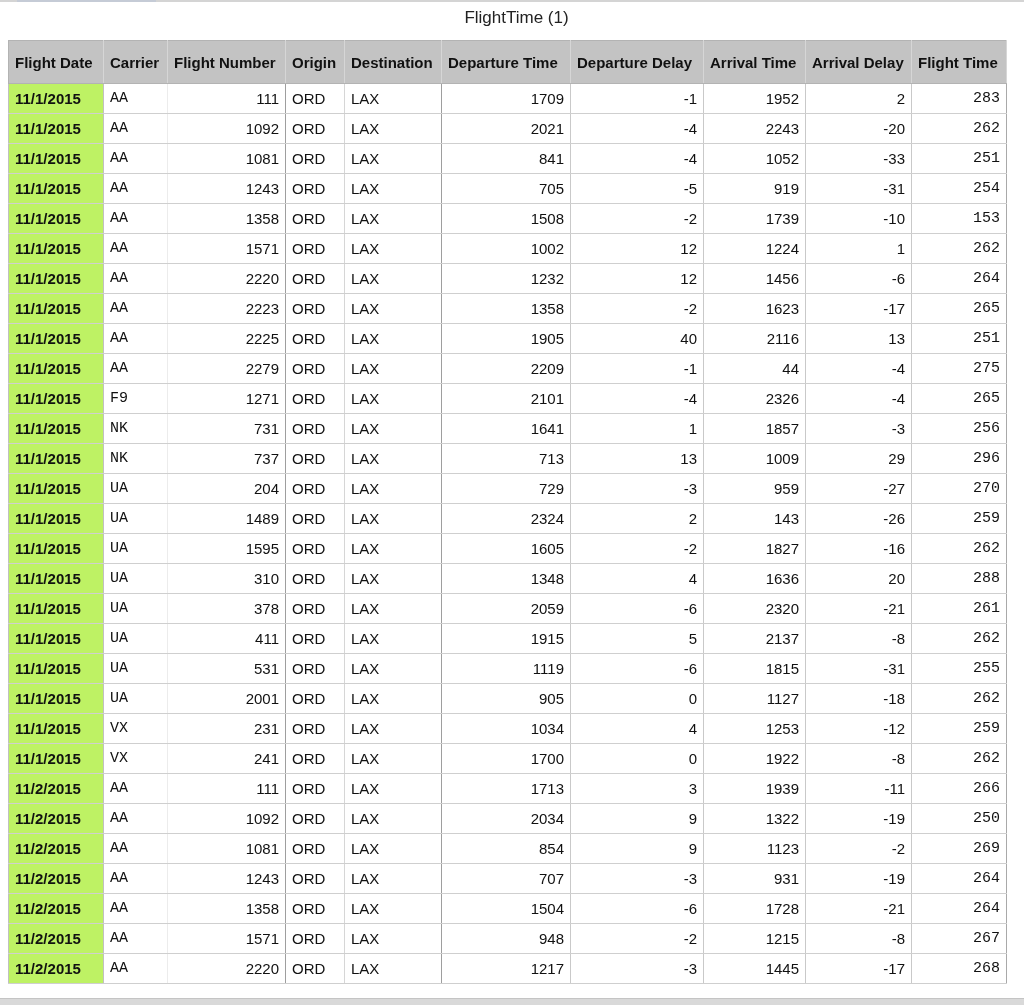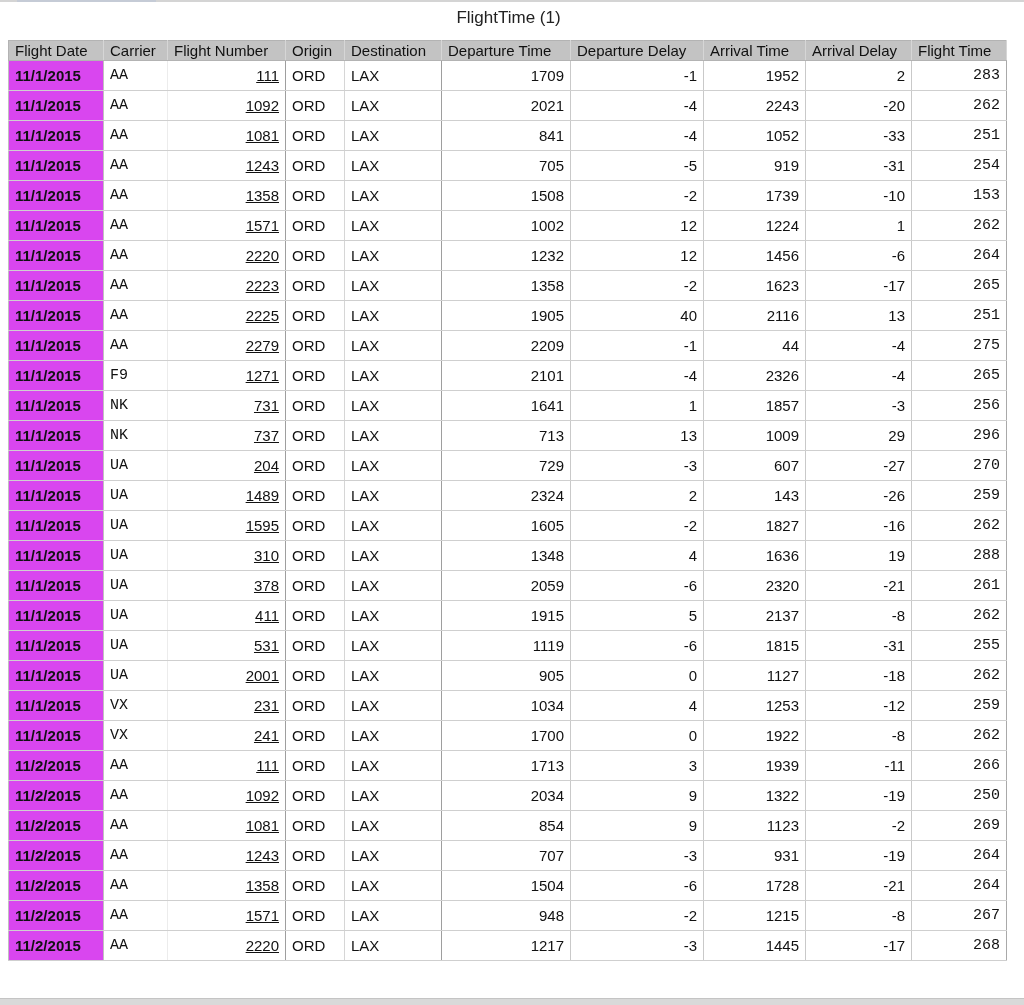--- a/index.html
+++ b/index.html
@@ -11,52 +11,52 @@
     position: relative;
   }
   .top-rule {
     position: absolute; left: 0; top: 0; width: 1024px; height: 2px;
     background: #d4d4d4;
   }
   .top-rule .tab-hint {
     position: absolute; left: 17px; top: 0; width: 139px; height: 2px; background: #c5cbd6;
   }
   .title {
-    position: absolute; left: 0; top: 8px; width: 1017px;
+    position: absolute; left: 8px; top: 8px; width: 1017px;
     text-align: center; font-size: 17px; color: #222;
   }
   table {
     position: absolute; left: 8px; top: 40px;
     border-collapse: collapse;
     table-layout: fixed;
     width: 998px;
     font-size: 15px;
   }
   th, td {
     height: 30px; padding: 0 6px; box-sizing: border-box;
     white-space: nowrap; overflow: hidden;
     border-right: 1px solid #c9c9c9;
     border-bottom: 1px solid #cfcfcf;
   }
   thead th {
-    background: #c3c3c3; font-weight: normal; text-align: left;
-    height: 20px; border-top: 1px solid #b3b3b3;
+    background: #c3c3c3; font-weight: bold; text-align: left;
+    height: 43px; border-top: 1px solid #b3b3b3;
     border-right: 1px solid #d6d6d6;
     border-bottom: 1px solid #b3b3b3;
     color: #111;
   }
   td.date {
-    background: #d946ef; font-weight: bold;
+    background: #bef264; font-weight: bold;
     border-left: 1px solid #c0c0c0;
     border-right: 1px solid #c0c0c0;
   }
   thead th:first-child { border-left: 1px solid #b3b3b3; }
   td.num { text-align: right; }
   td.txt { text-align: left; }
-  td.fnum { border-right: 1px solid #9e9e9e; text-decoration: underline; }
+  td.fnum { border-right: 1px solid #9e9e9e; }
   td.dest { border-right: 1px solid #9e9e9e; }
   td.origin { border-right: 1px solid #d6d6d6; }
   td.carrier { border-right: 1px solid #ececec; font-family: Liberation Mono, monospace; }
   tr td:last-child { border-right: 1px solid #a9a9a9; font-family: Liberation Mono, monospace; }
   .bottom-bar {
     position: absolute; left: 0; top: 998px; width: 1024px; height: 7px;
     background: #d9d9d9; border-top: 1px solid #c4c4c4;
   }
 </style>
 </head>
@@ -253,21 +253,21 @@
         <td class="num">296</td>
       </tr>
       <tr>
         <td class="date txt">11/1/2015</td>
         <td class="carrier txt">UA</td>
         <td class="fnum num">204</td>
         <td class="origin txt">ORD</td>
         <td class="dest txt">LAX</td>
         <td class="num">729</td>
         <td class="num">-3</td>
-        <td class="num">607</td>
+        <td class="num">959</td>
         <td class="num">-27</td>
         <td class="num">270</td>
       </tr>
       <tr>
         <td class="date txt">11/1/2015</td>
         <td class="carrier txt">UA</td>
         <td class="fnum num">1489</td>
         <td class="origin txt">ORD</td>
         <td class="dest txt">LAX</td>
         <td class="num">2324</td>
@@ -290,21 +290,21 @@
       </tr>
       <tr>
         <td class="date txt">11/1/2015</td>
         <td class="carrier txt">UA</td>
         <td class="fnum num">310</td>
         <td class="origin txt">ORD</td>
         <td class="dest txt">LAX</td>
         <td class="num">1348</td>
         <td class="num">4</td>
         <td class="num">1636</td>
-        <td class="num">19</td>
+        <td class="num">20</td>
         <td class="num">288</td>
       </tr>
       <tr>
         <td class="date txt">11/1/2015</td>
         <td class="carrier txt">UA</td>
         <td class="fnum num">378</td>
         <td class="origin txt">ORD</td>
         <td class="dest txt">LAX</td>
         <td class="num">2059</td>
         <td class="num">-6</td>

